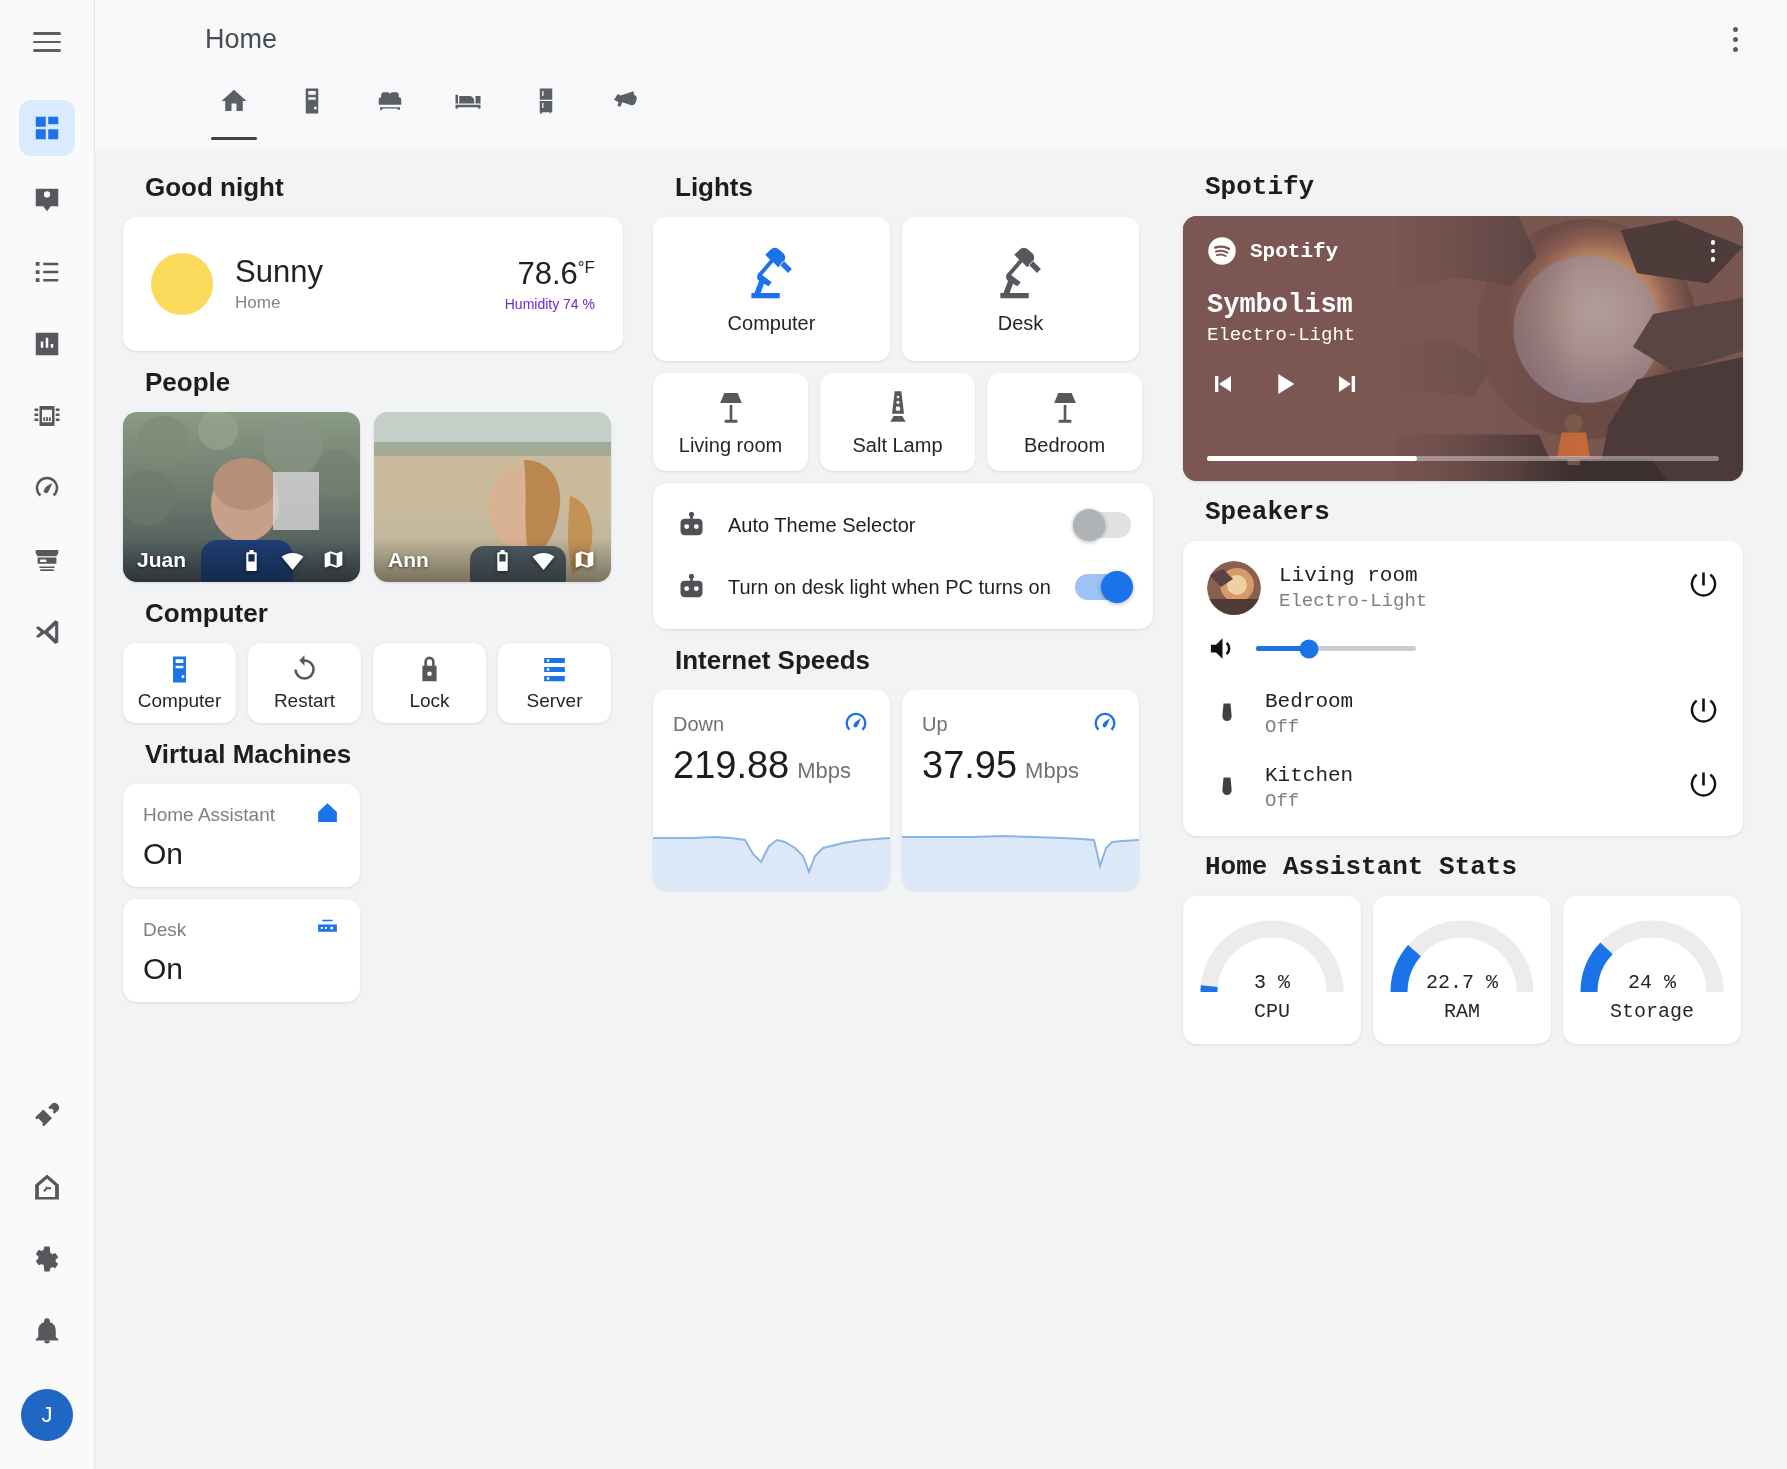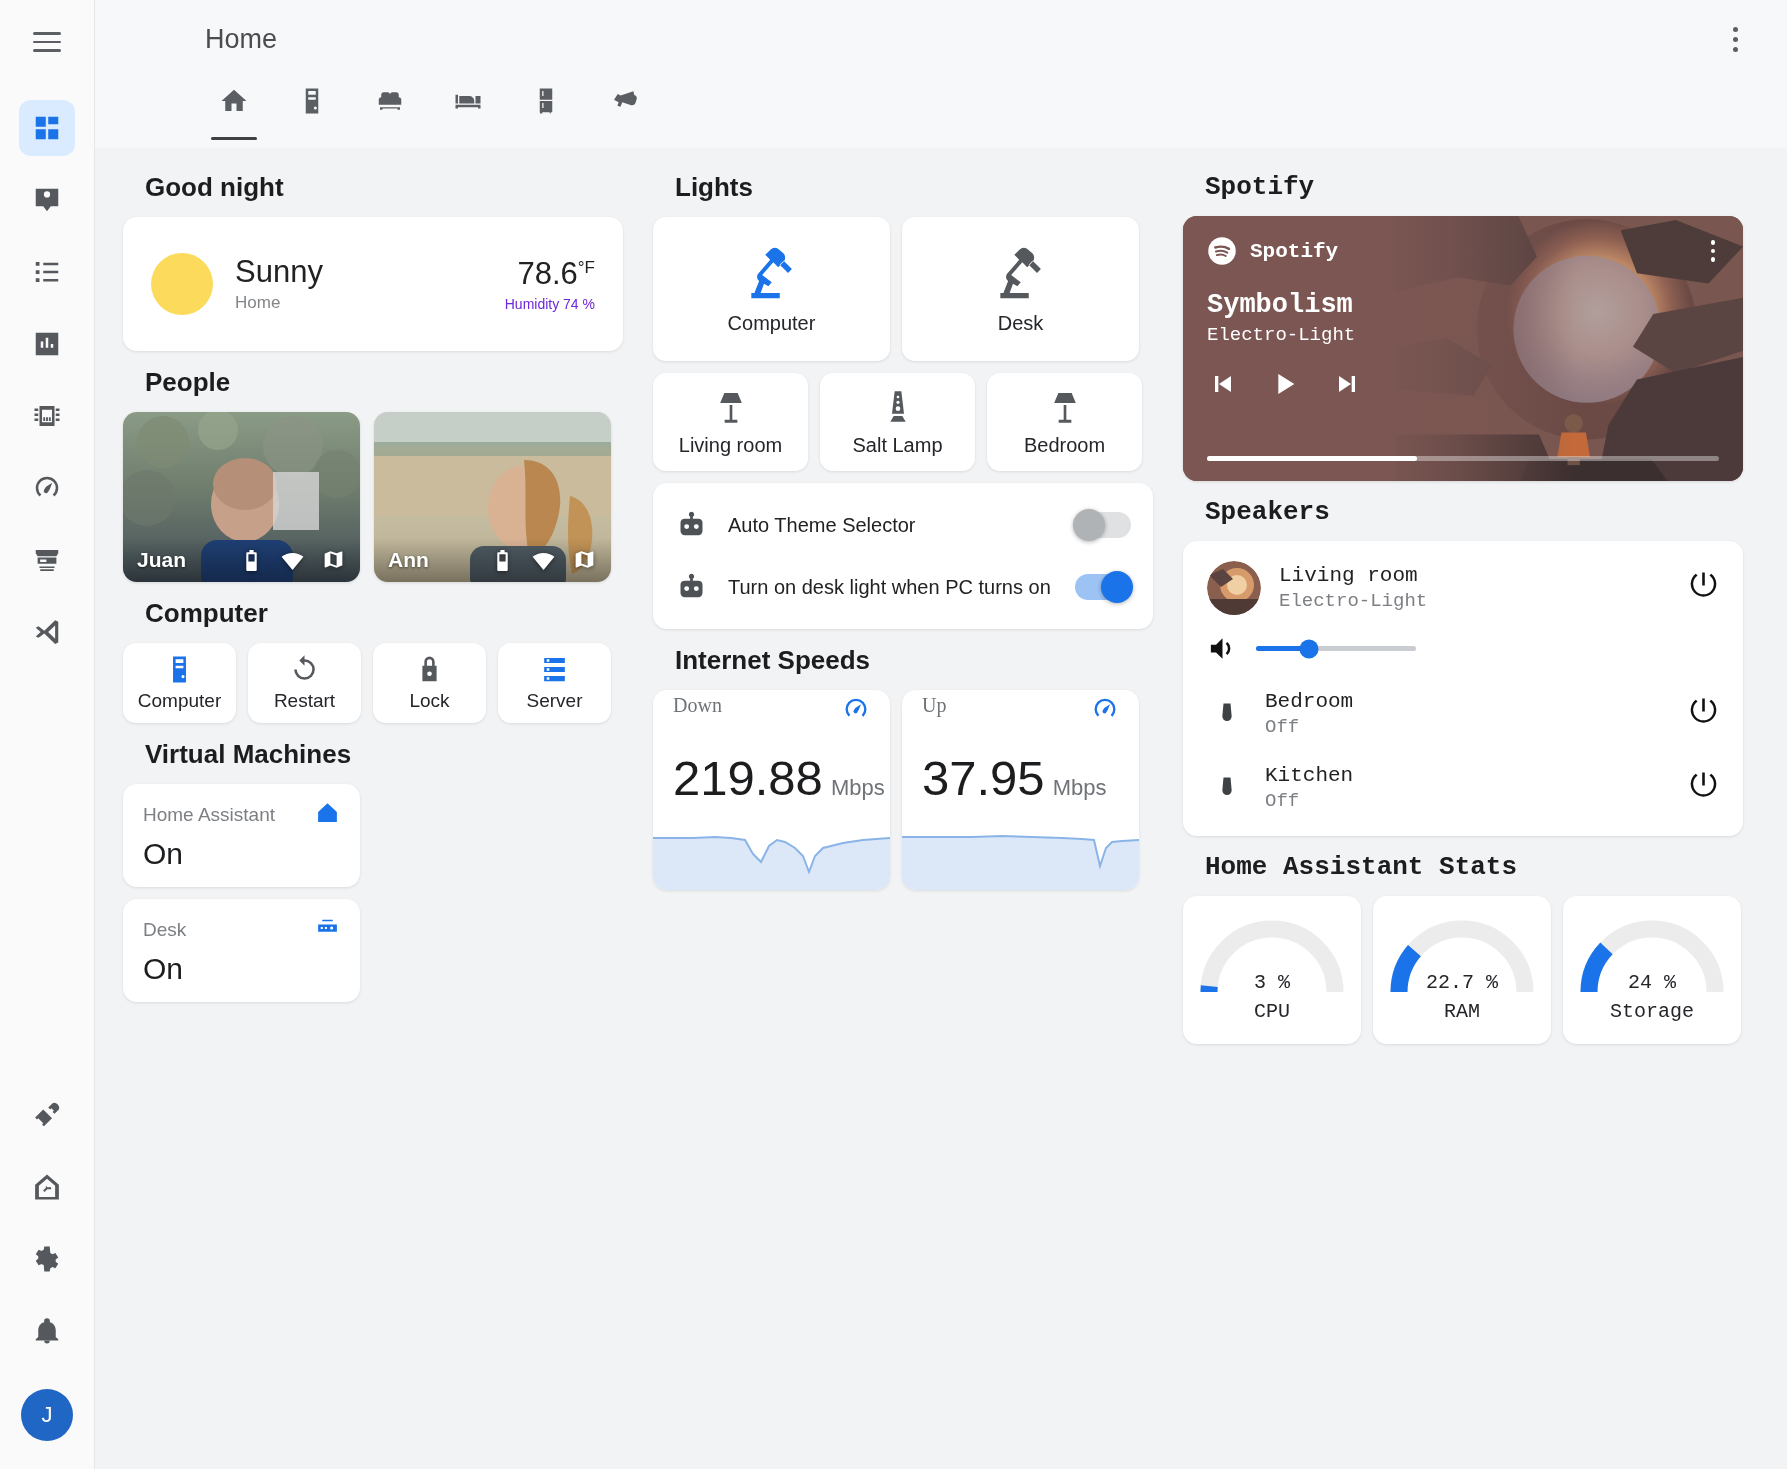--- a/index.html
+++ b/index.html
@@ -162,26 +162,26 @@
   .toggle.off .knob { left: -2px; background: #b0b3b6; }
   .toggle.on { background: #9cc3f4; }
   .toggle.on .knob { right: -2px; background: #1a73e8; }
 
   
   .speed-row { display: flex; gap: 12px; }
   .speed {
     background: #fff; border-radius: 14px; box-shadow: 0 1px 3px rgba(0,0,0,.10);
     width: 237px; height: 200px; position: relative; overflow: hidden; cursor: pointer;
   }
-  .sp-head { display: flex; padding: 4px 20px 0 20px; font-family: Liberation Serif, serif; }
+  .sp-head { display: flex; align-items: center; padding: 18px 20px 0 20px; }
   .sp-name { font-size: 20px; color: #6f7377; }
   .sp-icon { margin-left: auto; }
   .sp-icon svg { width: 28px; height: 28px; fill: #1a73e8; }
   .sp-val { padding: 4px 20px 0 20px; display: flex; align-items: baseline; gap: 8px; }
-  .sp-num { font-size: 49px; color: #1c1d1f; margin-top: 20px; }
+  .sp-num { font-size: 38px; color: #1c1d1f; }
   .sp-unit { font-size: 22px; color: #6f7377; }
   .sp-graph { position: absolute; left: 0; right: 0; bottom: 0; height: 64px; }
 
   
   .spotify-card {
     height: 265px; border-radius: 14px; overflow: hidden; position: relative;
     background: #7b5652; cursor: pointer; box-shadow: 0 1px 3px rgba(0,0,0,.12);
   }
   .sp-art { position: absolute; right: 0; top: 0; bottom: 0; width: 62%; }
   .sp-overlay { position: absolute; inset: 0;

